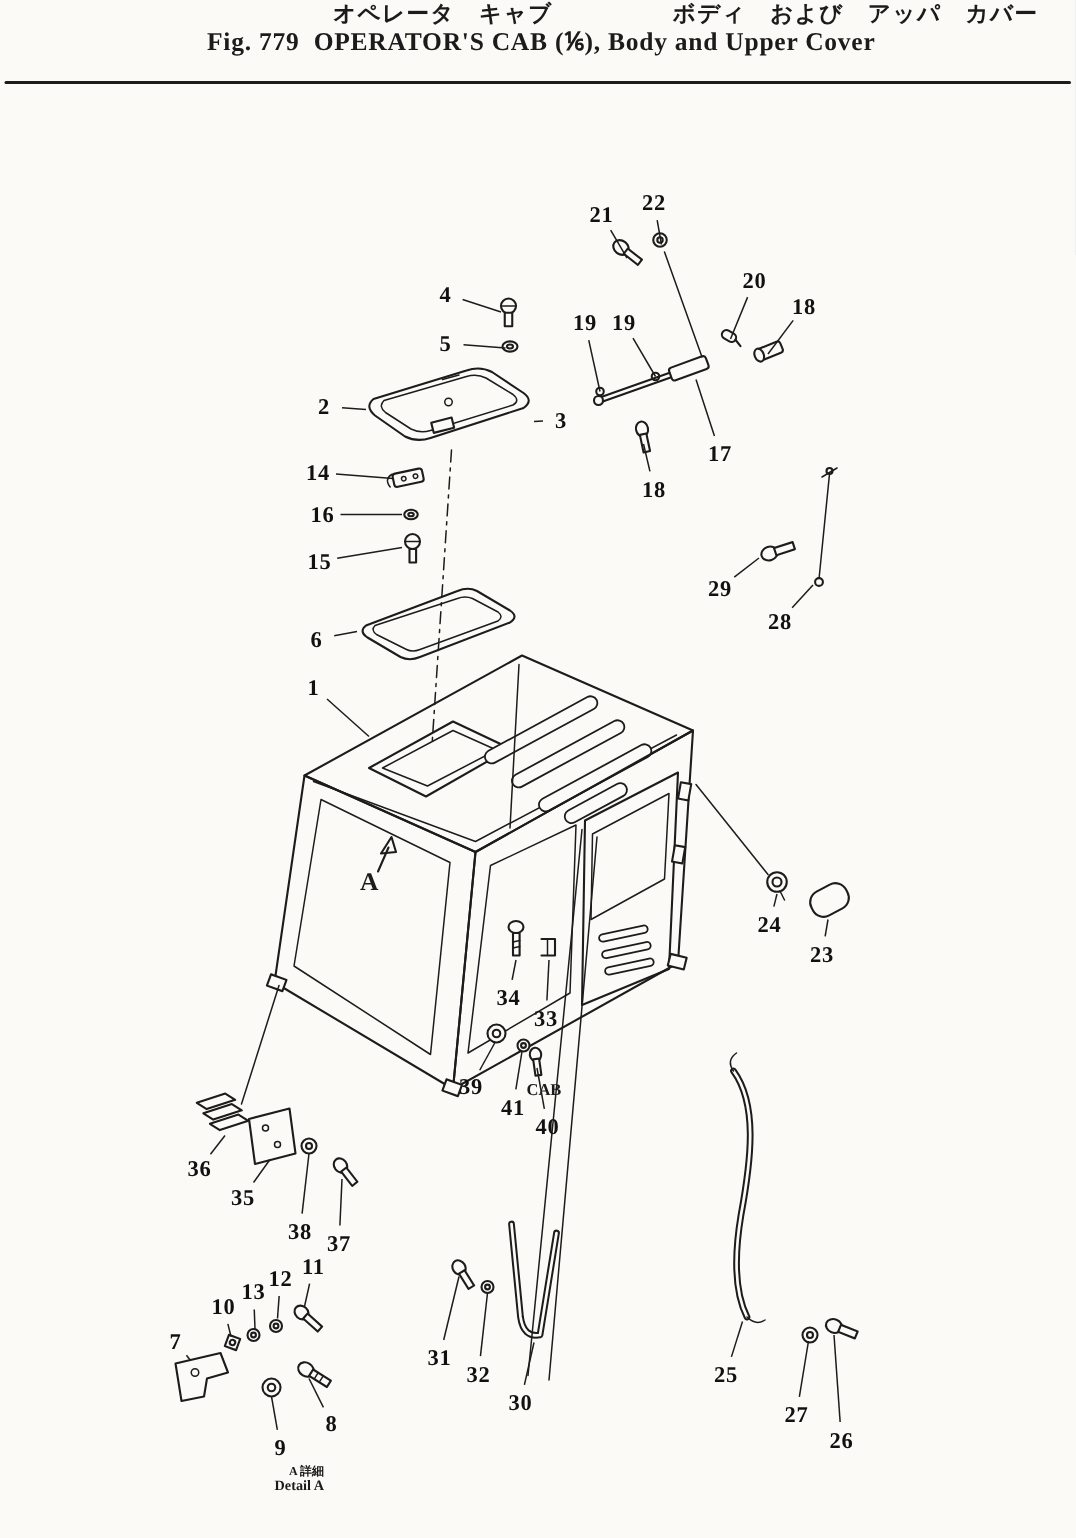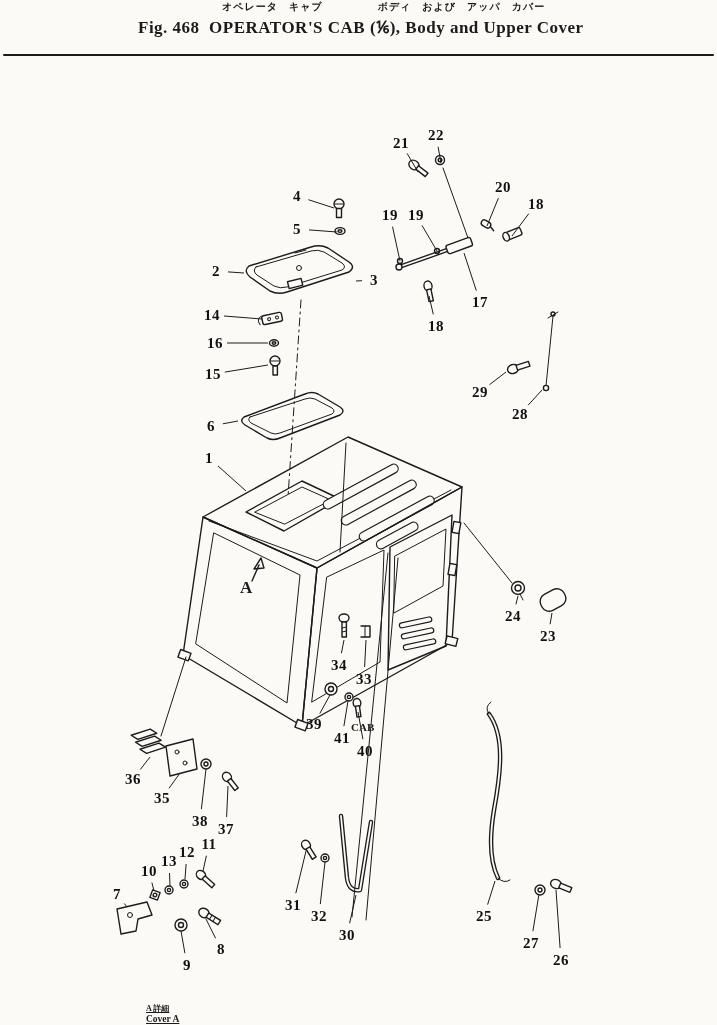--- a/index.html
+++ b/index.html
@@ -3,36 +3,36 @@
 <meta charset="utf-8">
 <style>
   html,body{margin:0;padding:0;background:#e8e8e8;}
   .page{
     position:relative;width:717px;height:1025px;margin:0 auto;
     background:#fbfaf6;overflow:hidden;
     font-family:"Liberation Serif", serif;color:#1b1b1b;
   }
   .page svg{position:absolute;left:0;top:0;}
   .jp-title{
-    position:absolute;left:222px;top:0px;font-size:10px;font-weight:700;
+    position:absolute;left:222px;top:0px;font-size:15px;font-weight:700;
     letter-spacing:1px;white-space:pre;
   }
   .fig-title{
     position:absolute;left:138px;top:15px;font-size:17px;font-weight:700;
     letter-spacing:.5px;white-space:pre;
   }
   .cab-note{
     position:absolute;left:351px;top:721px;font-size:11px;font-weight:700;
   }
   .view-a{
     position:absolute;left:240px;top:578px;font-size:17px;font-weight:700;
   }
   .detail-note{
-    position:absolute;left:146px;top:1004px;width:70px;text-align:left;
-    font-weight:700;line-height:1.25;text-decoration:underline;
+    position:absolute;left:146px;top:976px;width:70px;text-align:right;
+    font-weight:700;line-height:1.25;
   }
   .detail-note .ja{font-size:8px;display:block;}
   .detail-note .en{font-size:9.5px;display:block;}
 
   
   .ln *{stroke:#1c1c1c;fill:none;stroke-width:1.4;stroke-linecap:round;stroke-linejoin:round;}
   .ln .thin{stroke-width:1;}
   .ln .dash{stroke-width:1;stroke-dasharray:8 4 2 4;}
   .ln .part{fill:#fbfaf6;}
   .ln .slot{fill:#fbfaf6;stroke-width:1.2;}
@@ -45,21 +45,21 @@
     font:700 15px "Liberation Serif", serif;
     text-anchor:middle;letter-spacing:.5px;
   }
 </style>
 </head>
 <body>
 
 <div class="page">
 
   <div class="jp-title">オペレータ　キャブ　　　　　ボディ　および　アッパ　カバー</div>
-  <div class="fig-title">Fig. 468  OPERATOR'S CAB (⅙), Body and Upper Cover</div>
+  <div class="fig-title">Fig. 779  OPERATOR'S CAB (⅙), Body and Upper Cover</div>
 
   <svg id="diagram-svg" width="717" height="1025" viewBox="0 0 717 1025">
 
     <g class="ln">
 
       <line class="rule" x1="4" y1="55" x2="713" y2="55"></line>
 
       <g>
 
         <polygon points="203,517 348,437 462,487 317,568"></polygon>
@@ -381,16 +381,16 @@
         <line x1="215.6" y1="938.3" x2="206" y2="919" class="leader"></line>
         <text x="221" y="954" class="part-num">8</text>
       </g>
   </svg>
 
   <div class="cab-note">CAB</div>
   <div class="view-a">A</div>
 
   <div class="detail-note">
     <span class="ja">A 詳細</span>
-    <span class="en">Cover A</span>
+    <span class="en">Detail A</span>
   </div>
 
 </div>
 
 </body></html>

